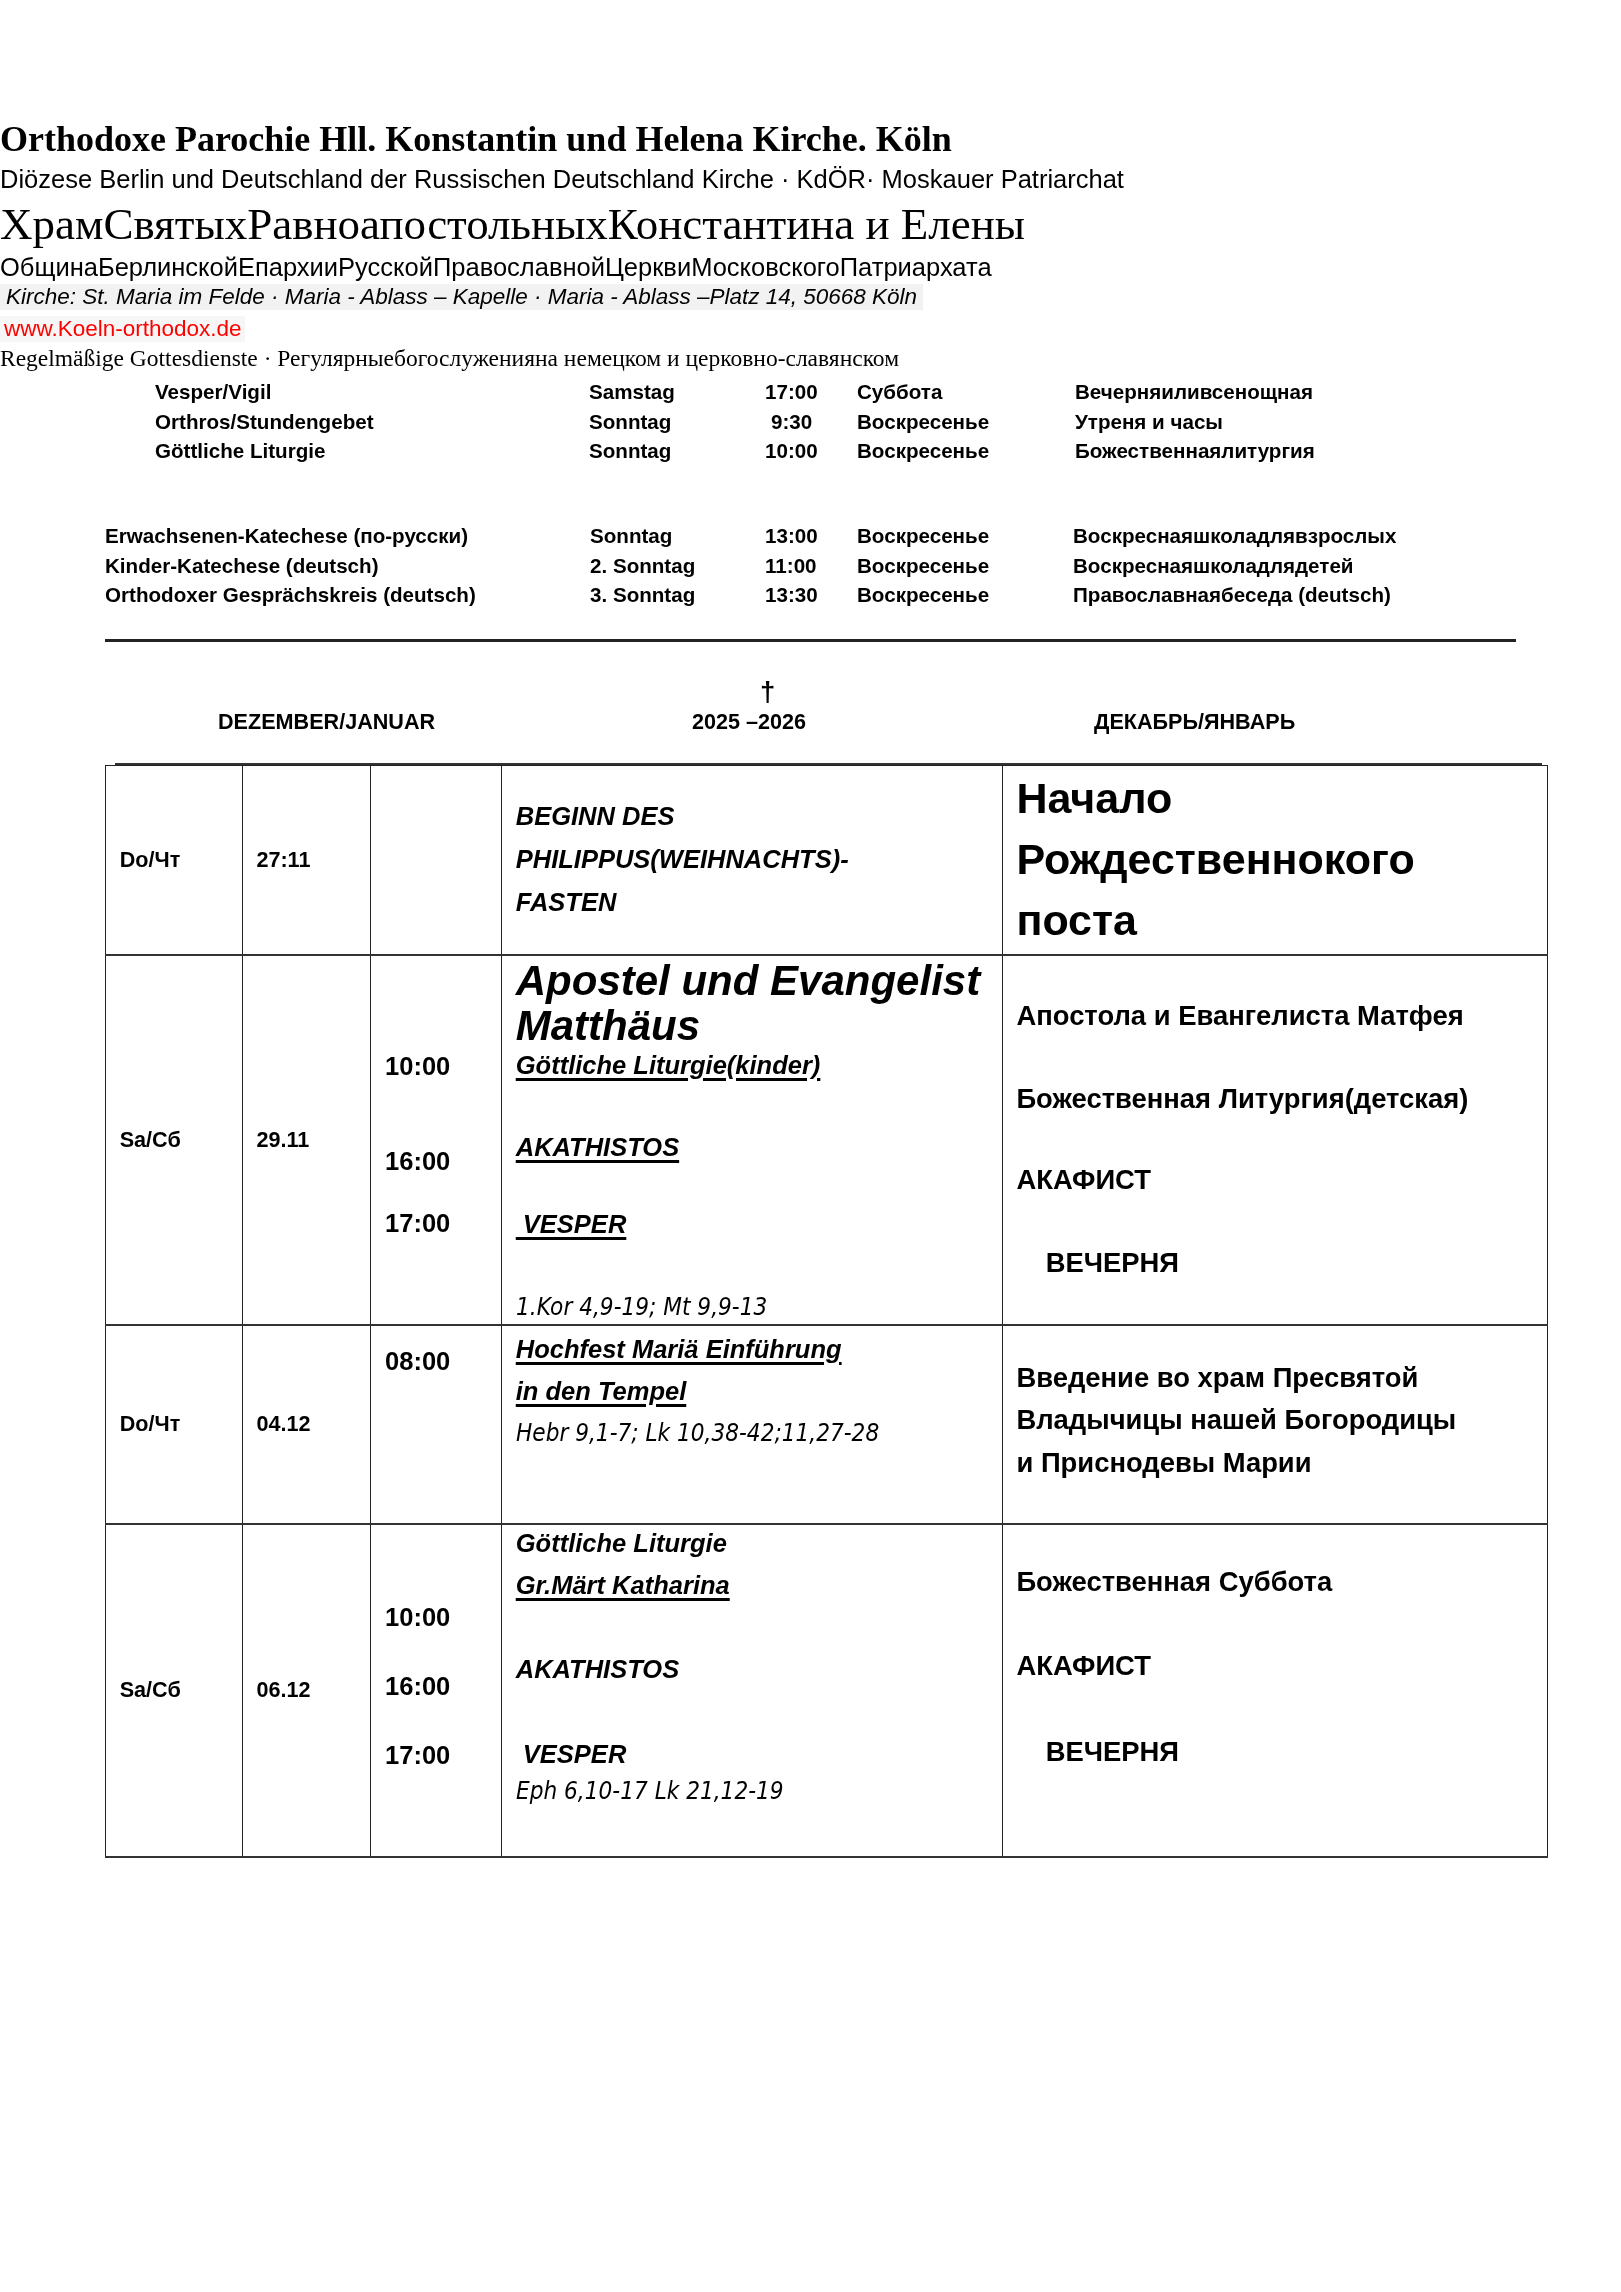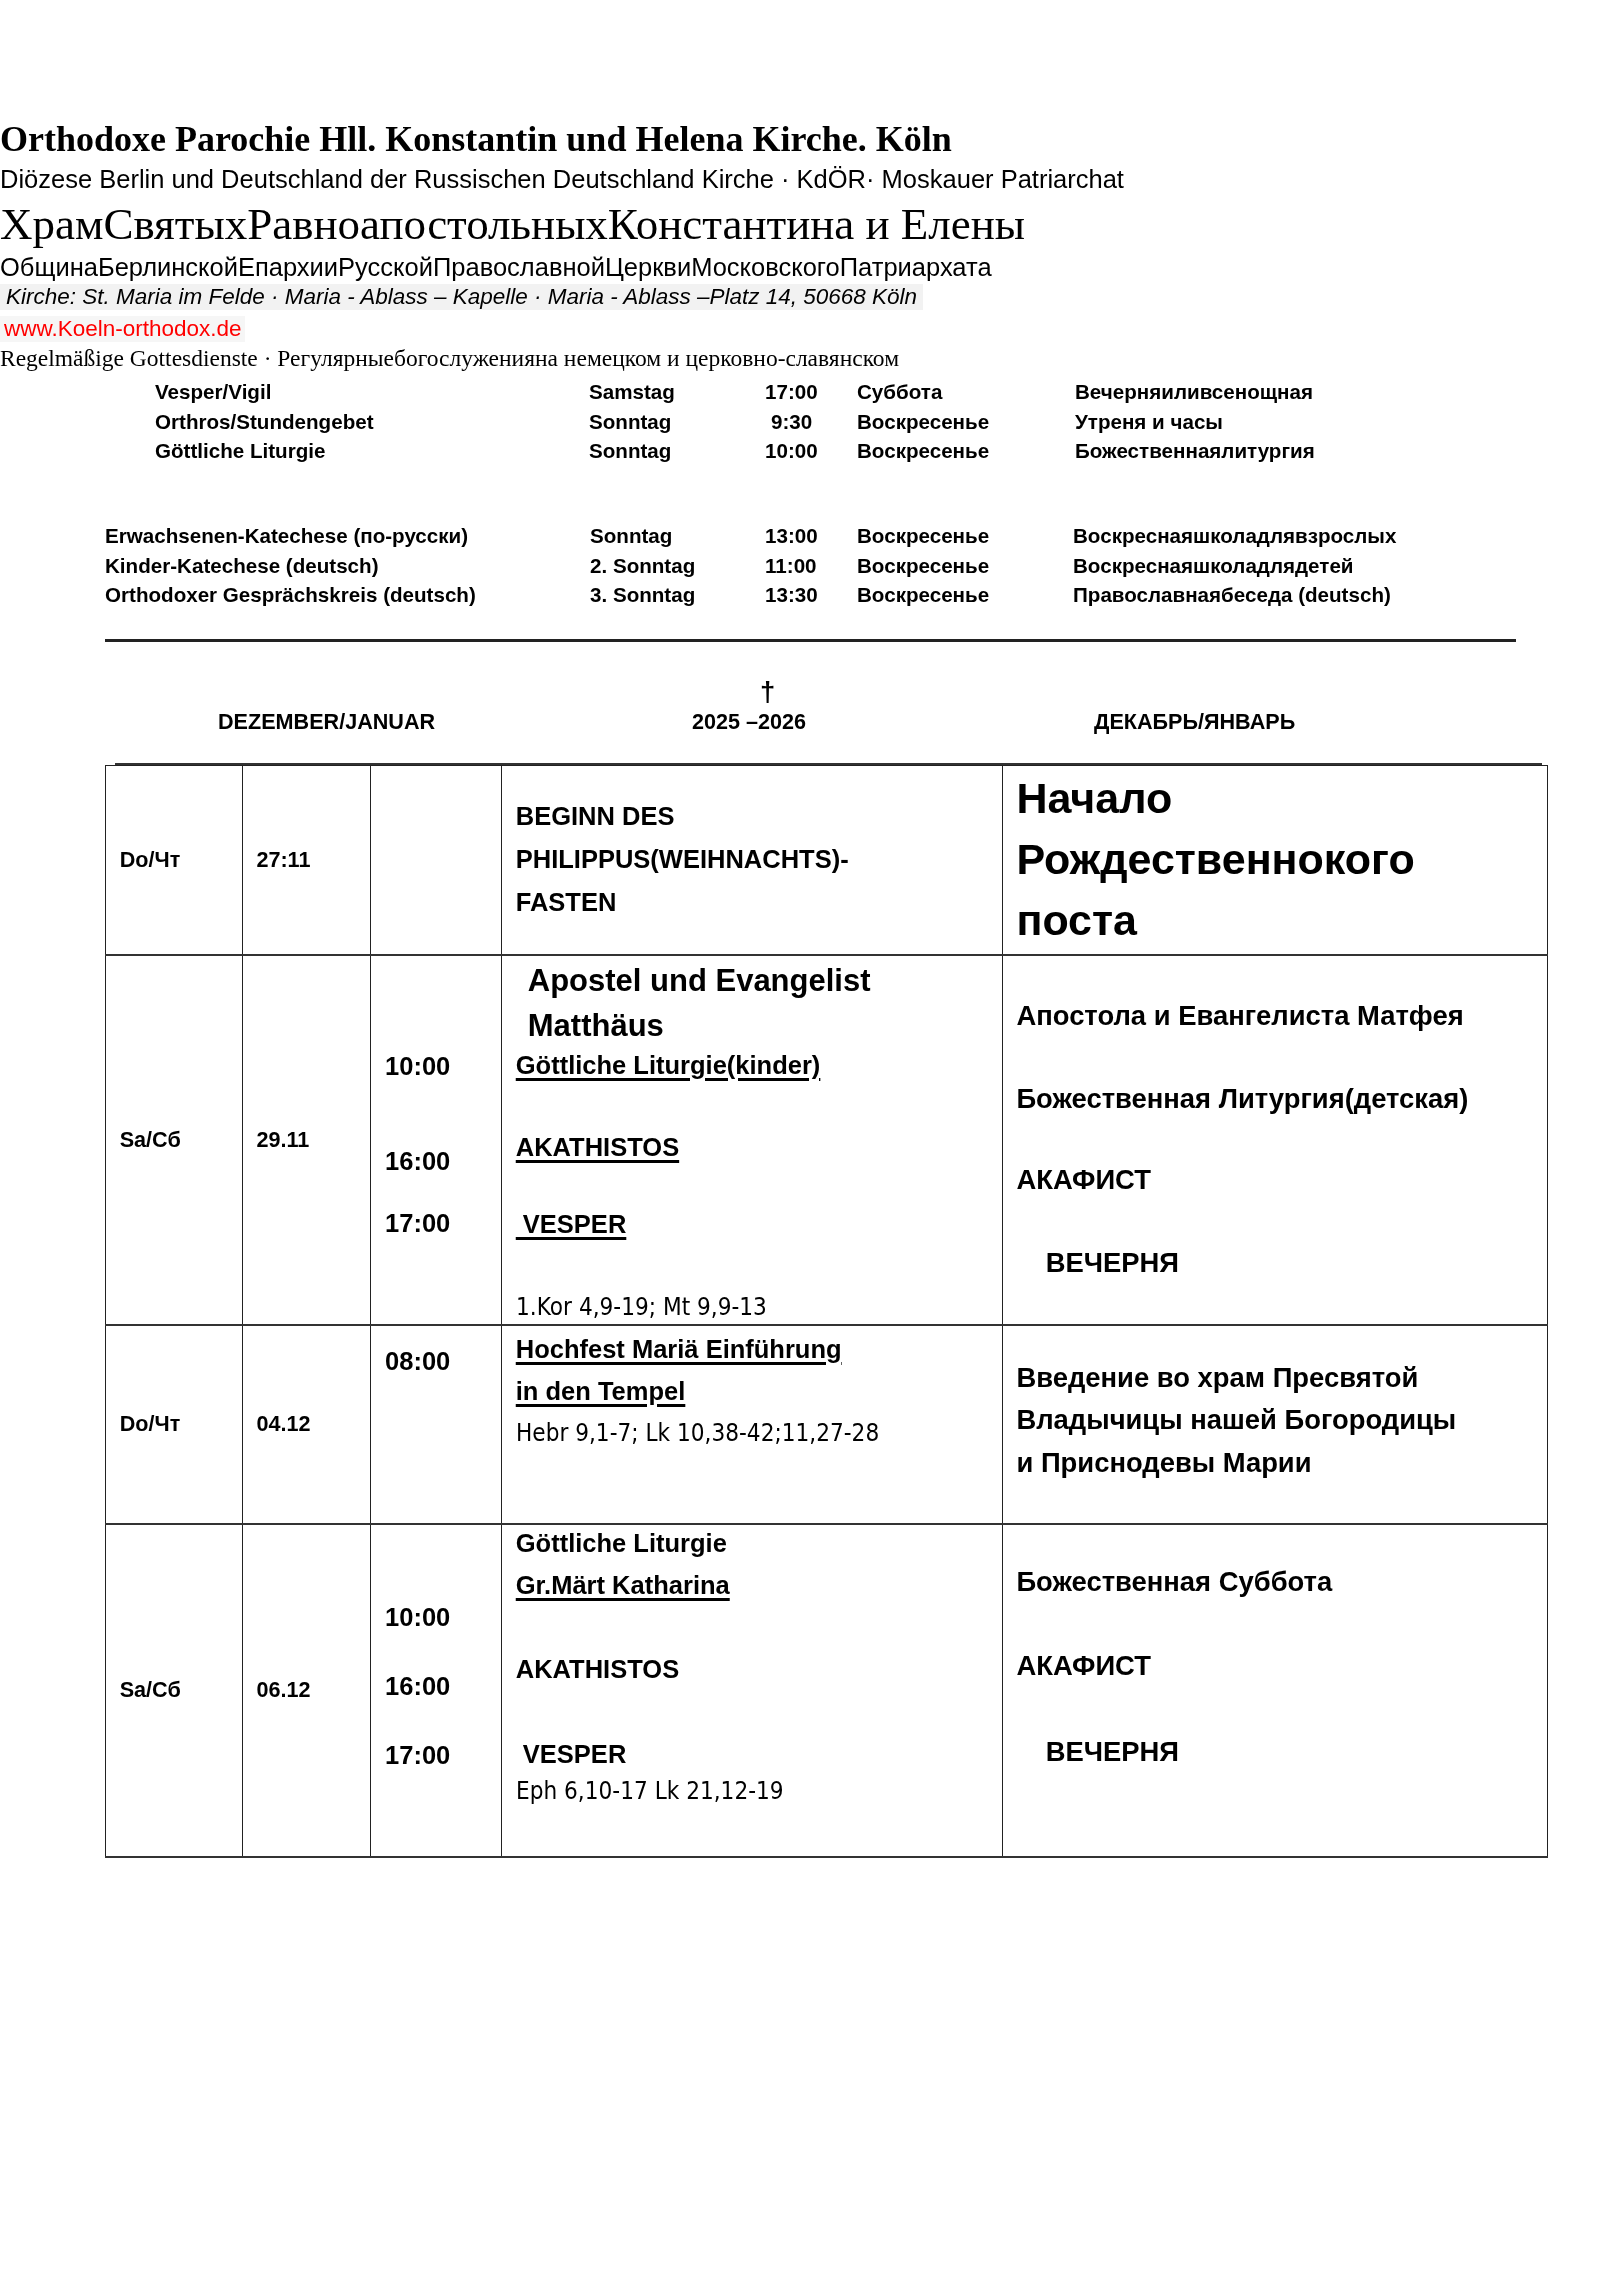--- a/index.html
+++ b/index.html
@@ -23,25 +23,25 @@
   .mhead { position: absolute; top: 709px; font-weight: bold; font-size: 21.6px; }
 
   .toprule { position: absolute; left: 115px; width: 1427px; height: 2.9px; background: #333; top: 763px; }
 
   table.sched { position: absolute; left: 105px; top: 765px; width: 1443px; border-collapse: collapse; table-layout: fixed; }
   table.sched td { border: 1.5px solid #222; vertical-align: middle; padding: 0; }
   table.sched tr { border-bottom: 2.9px solid #333; }
   .c-day { width: 122px; padding-left: 13.7px !important; font-weight: bold; font-size: 21.6px; }
   .c-date { width: 114px; padding-left: 13.7px !important; font-weight: bold; font-size: 21.6px; }
   .c-time { width: 116px; padding-left: 13.7px !important; font-weight: bold; font-size: 25.5px; position: relative; }
-  .c-de { width: 486px; padding-left: 13.7px !important; position: relative; }
+  .c-de { width: 486px; padding-left: 13.7px !important; position: relative; font-style: italic; }
   .c-ru { padding-left: 13.7px !important; position: relative; }
 
   .de-b { font-weight: bold; font-size: 25.5px; line-height: 43px; }
-  .de-bl { font-weight: bold; font-size: 31px; line-height: 45px; margin-left: 12px; }
+  .de-bl { font-weight: bold; font-size: 42px; line-height: 45px; }
   .de-s { font-size: 25.5px; font-family: "DejaVu Sans", sans-serif; font-weight: normal; transform: scaleX(0.85); transform-origin: left; white-space: nowrap; display: inline-block; }
   .u { text-decoration: underline; text-decoration-thickness: 2.9px; text-underline-offset: 3.9px; }
   .ru-b { font-weight: bold; font-size: 27.4px; }
   .ru-xl { font-weight: bold; font-size: 43px; line-height: 61px; }
   .tline { position: absolute; left: 13.7px; }
   .pos { position: absolute; left: 13.7px; white-space: nowrap; }
 </style>
 </head>
 <body>
 

